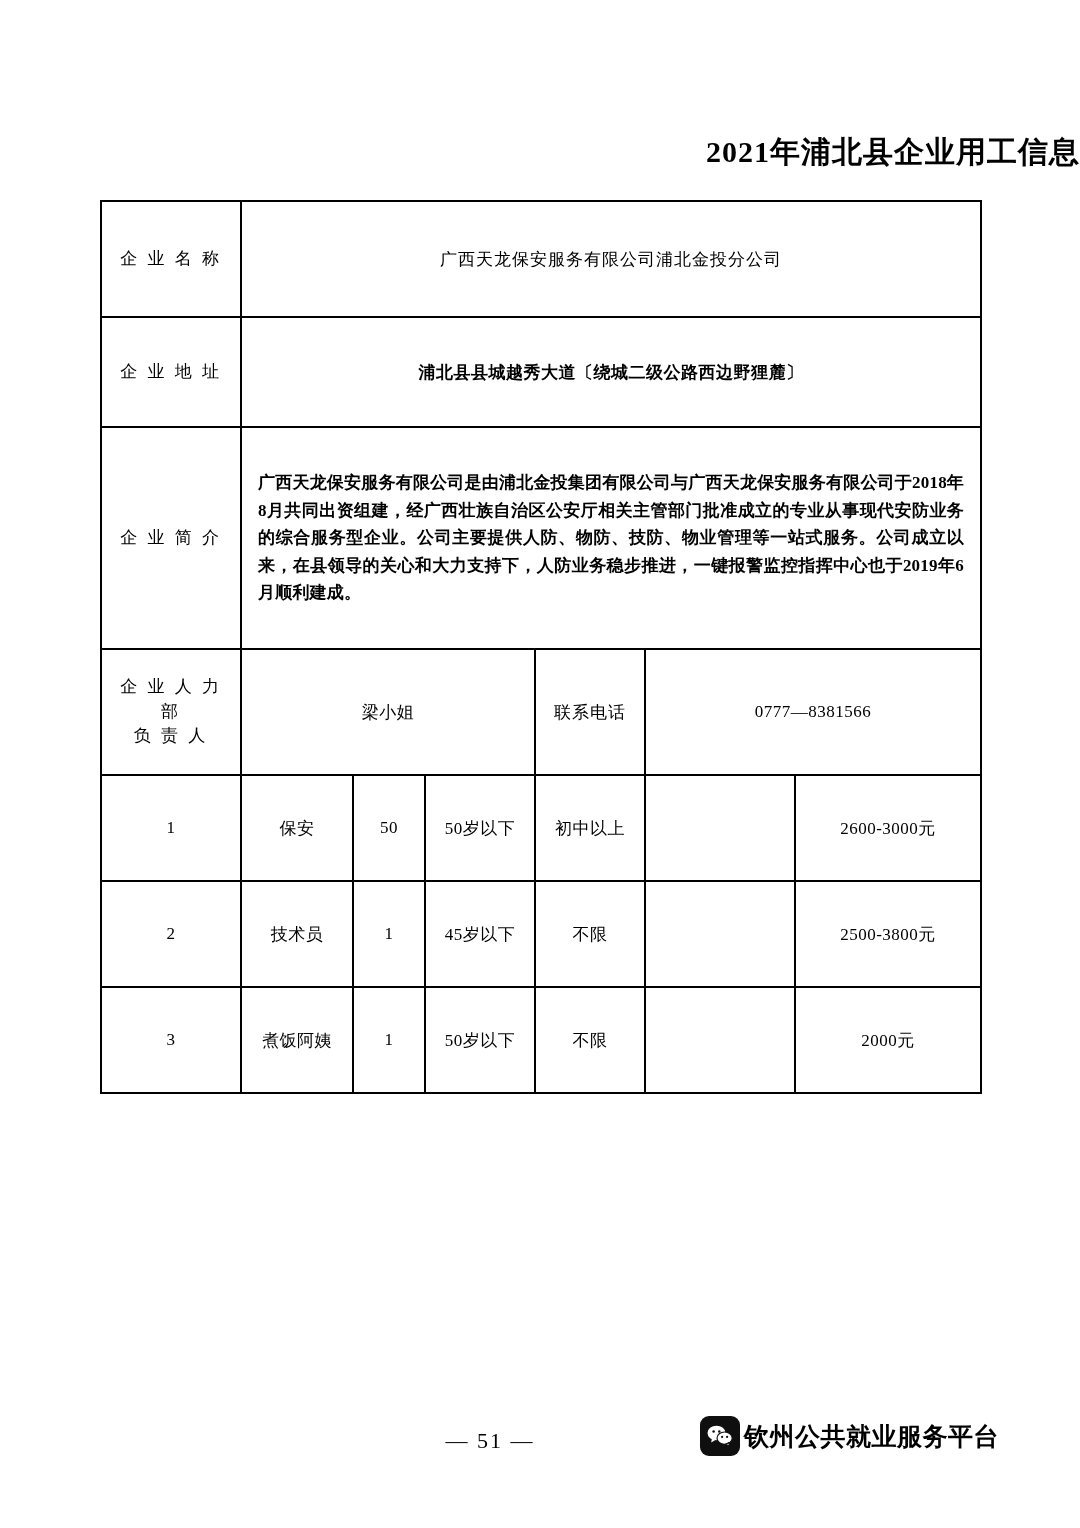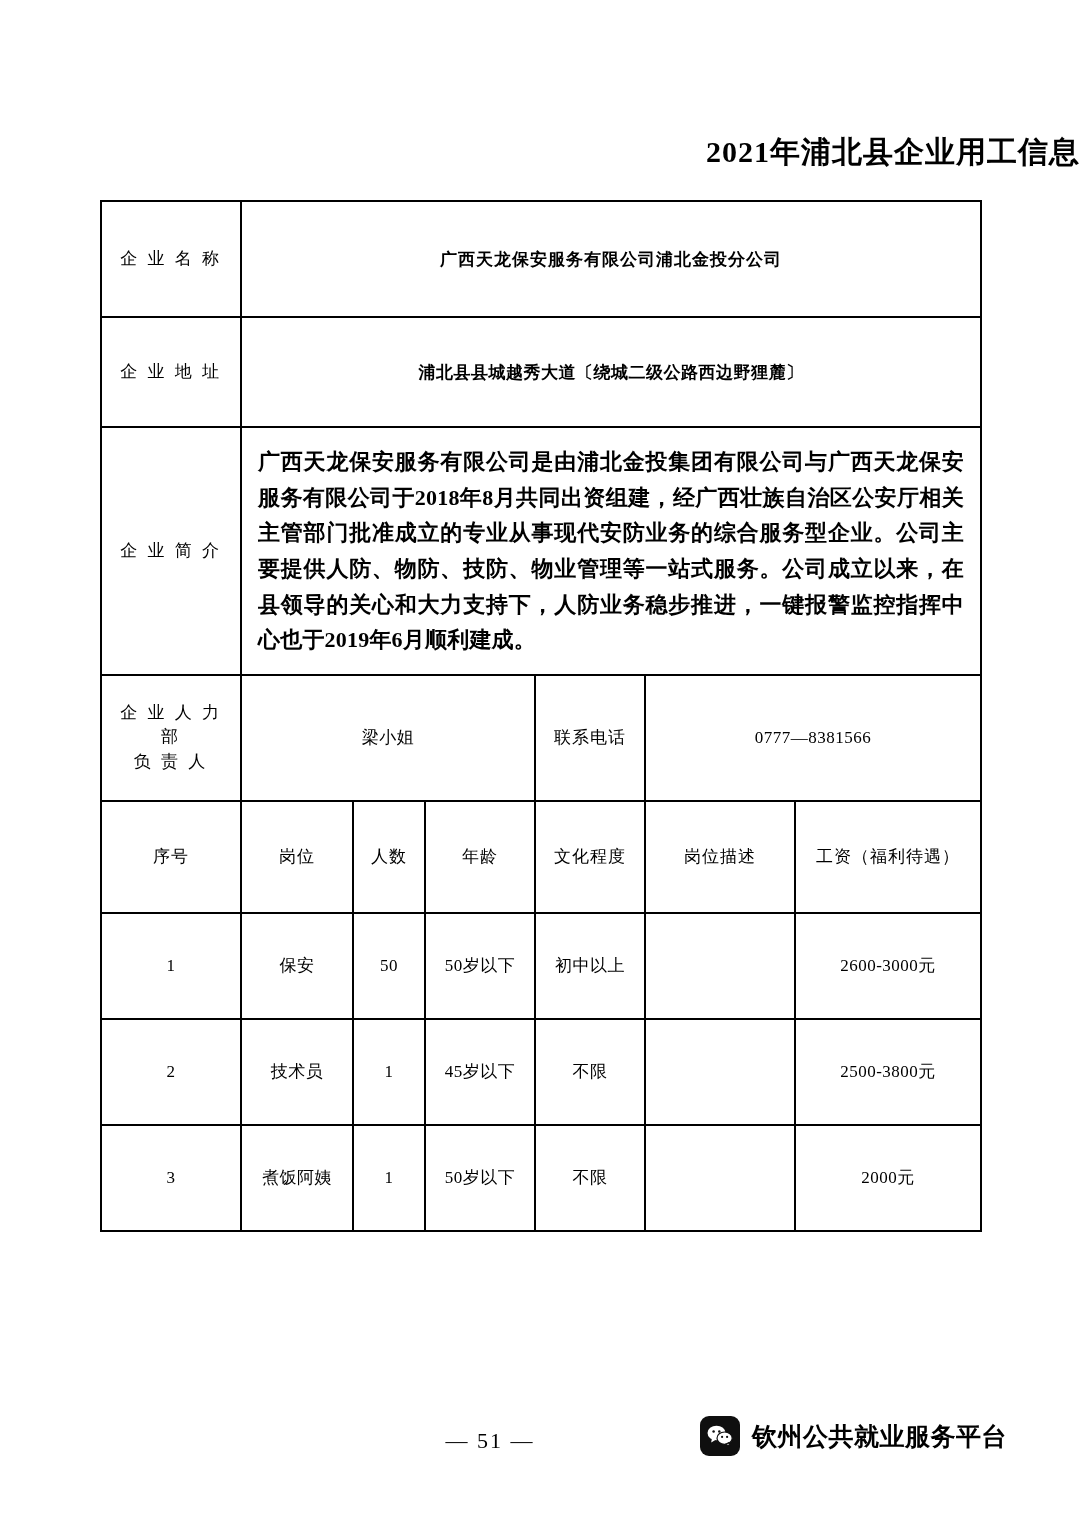--- a/index.html
+++ b/index.html
@@ -53,35 +53,35 @@
   }
   .row-name td { height: 82px; }
   .row-addr td { height: 76px; margin-top: 16px; }
   .row-intro td { height: 188px; }
   .row-hr td   { height: 92px; }
   .row-head td { height: 78px; }
   .row-job td  { height: 72px; }
 
   .val-name {
     font-size: 20px;
-    font-weight: bold;
+    font-weight: normal;
     letter-spacing: 1px;
   }
   .val-addr {
     font-size: 18px;
     font-weight: bold;
     letter-spacing: 0.5px;
   }
   .intro-cell {
     text-align: left;
     padding: 14px 18px 10px 18px;
     vertical-align: top;
   }
   .intro-text {
-    font-size: 22px;
+    font-size: 17px;
     line-height: 1.62;
     text-align: justify;
     font-weight: bold;
     letter-spacing: 0.2px;
   }
   .hdr {
     font-size: 18px;
     letter-spacing: 1px;
   }
   .cellv {
@@ -102,21 +102,21 @@
     box-sizing: border-box;
     font-size: 22px;
     letter-spacing: 2px;
   }
   .footer-brand {
     position: absolute;
     top: 1416px;
     left: 700px;
     display: flex;
     align-items: center;
-    gap: 12px;
+    gap: 4px;
   }
   .wx-logo {
     width: 40px;
     height: 40px;
     border-radius: 9px;
     background: #0f0f0f;
     display: flex;
     align-items: center;
     justify-content: center;
   }
@@ -163,29 +163,20 @@
       <tr class="row-hr">
         <td class="lbl two-line">
           <div>企 业 人 力 部</div>
           <div>负 责 人</div>
         </td>
         <td class="cellv" colspan="3">梁小姐</td>
         <td class="hdr">联系电话</td>
         <td class="cellv" colspan="2">0777—8381566</td>
       </tr>
 
-      <tr class="row-head">
-        <td class="hdr">序号</td>
-        <td class="hdr">岗位</td>
-        <td class="hdr">人数</td>
-        <td class="hdr">年龄</td>
-        <td class="hdr">文化程度</td>
-        <td class="hdr">岗位描述</td>
-        <td class="hdr">工资（福利待遇）</td>
-      </tr>
 
       <tr class="row-job">
         <td class="cellv">1</td>
         <td class="cellv">保安</td>
         <td class="cellv">50</td>
         <td class="cellv">50岁以下</td>
         <td class="cellv">初中以上</td>
         <td class="cellv"></td>
         <td class="cellv">2600-3000元</td>
       </tr>

